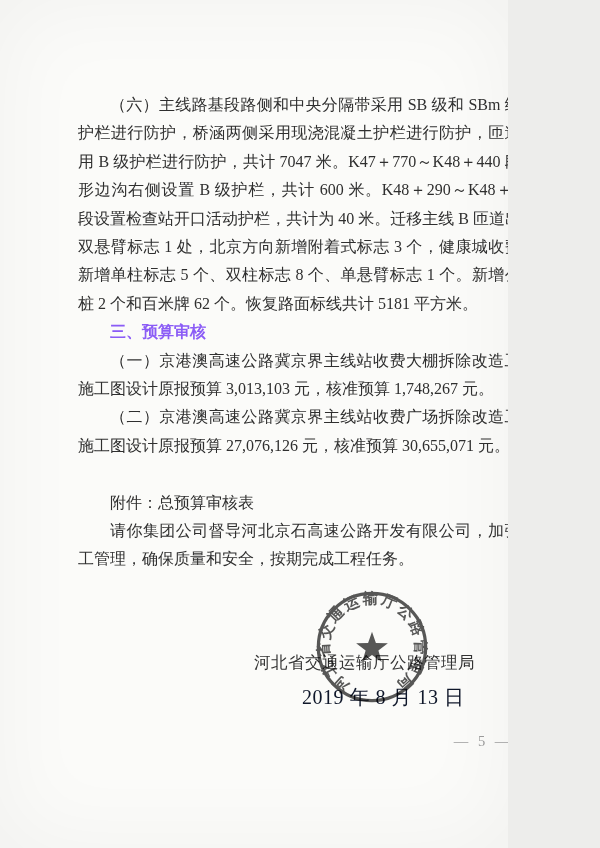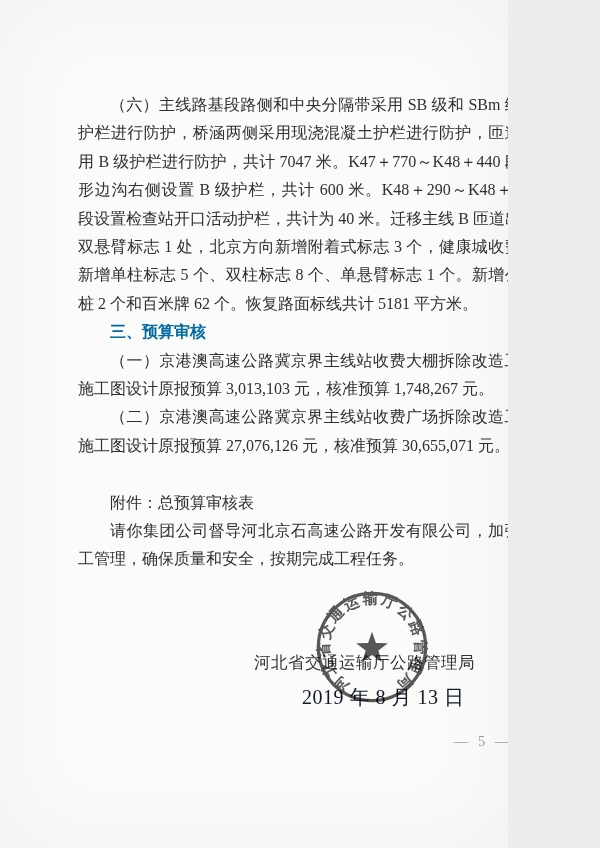--- a/index.html
+++ b/index.html
@@ -30,21 +30,21 @@
   .para {
     text-indent: 2em;
     word-break: break-all;
   }
   .heading {
     font-size: 16px;
     font-weight: bold;
     text-indent: 2em;
     text-align: left;
     font-family: "Liberation Sans", "DejaVu Sans", sans-serif;
-    color: #0369a1;
+    color: #8b5cf6;
   }
   .attachment {
     margin-top: 28.4px;
     text-align: left;
   }
   .sig-agency {
     position: absolute;
     left: 254px;
     top: 652px;
     font-size: 16.5px;

